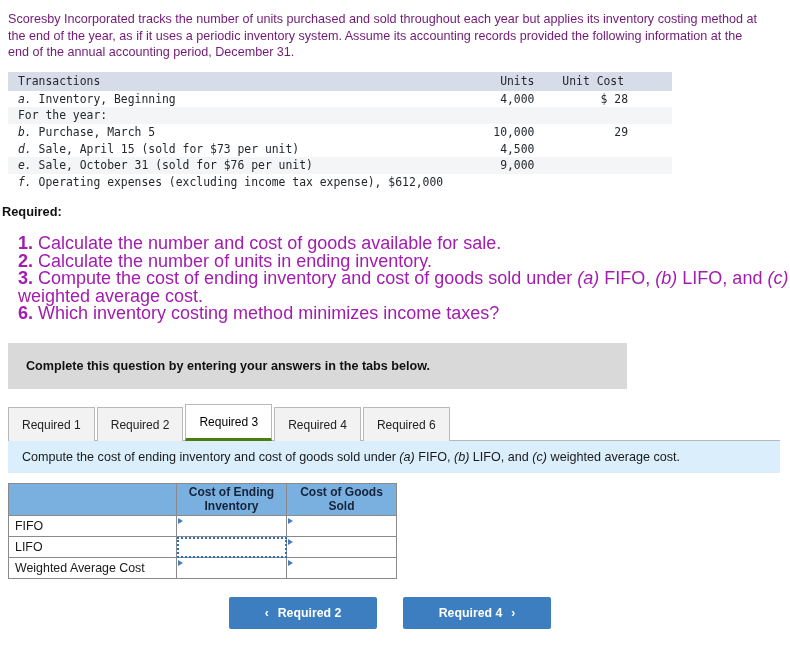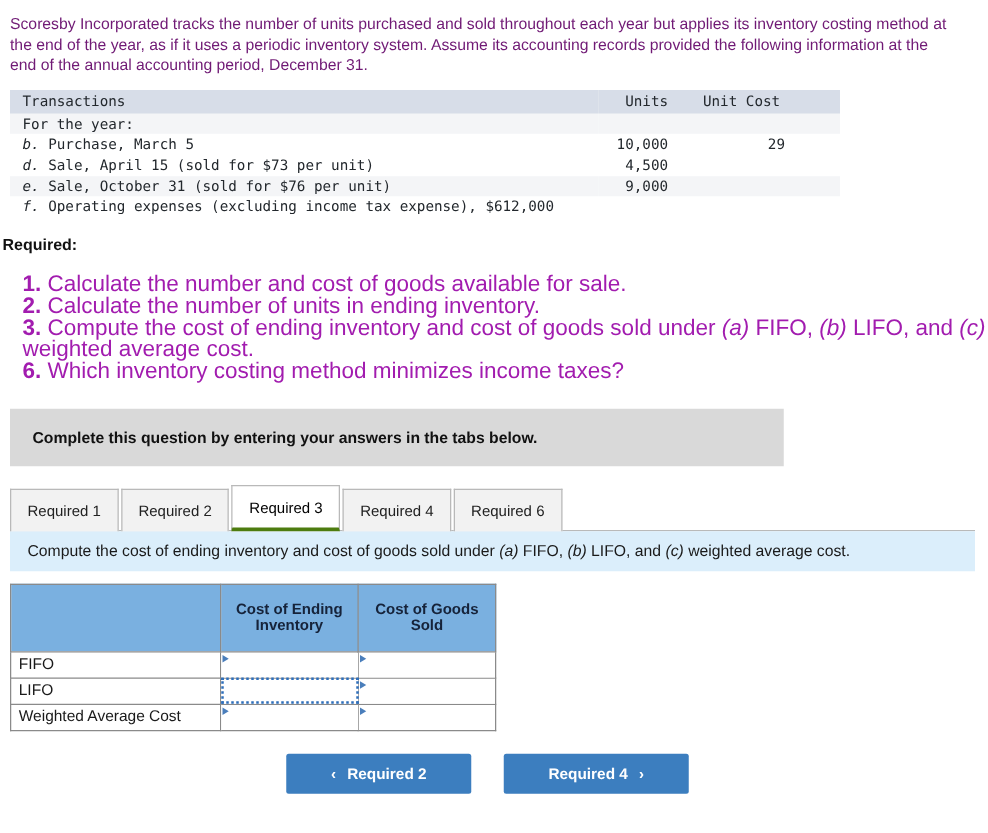--- a/index.html
+++ b/index.html
@@ -157,21 +157,21 @@
     box-sizing: border-box;
   }
   table.ans th.blue {
     background: #7ab0e0;
     color: #16233a;
     font-weight: bold;
     font-size: 12px;
     line-height: 13.5px;
     text-align: center;
     padding: 2px 4px;
-    height: 54px;
+    height: 32px;
   }
   table.ans th.corner {
     background: #7ab0e0;
     border: 1px solid #8a8a8a;
   }
   table.ans td.label {
     text-align: left;
     padding: 1px 4px 2px 6px;
     background: #ffffff;
     white-space: nowrap;
@@ -236,20 +236,25 @@
 <div class="txn-wrap">
   <table class="txn">
     <thead>
       <tr>
         <th>Transactions</th>
         <th class="num">Units</th>
         <th class="cost">Unit Cost</th>
       </tr>
     </thead>
     <tbody id="txn-body">
+        <tr>
+          <td><span class="it">a.</span> Inventory, Beginning</td>
+          <td class="num">4,000</td>
+          <td class="cost">$ 28</td>
+        </tr>
         <tr class="shade">
           <td>For the year:</td>
           <td class="num"></td>
           <td class="cost"></td>
         </tr>
         <tr>
           <td><span class="it">b.</span> Purchase, March 5</td>
           <td class="num">10,000</td>
           <td class="cost">29</td>
         </tr>

